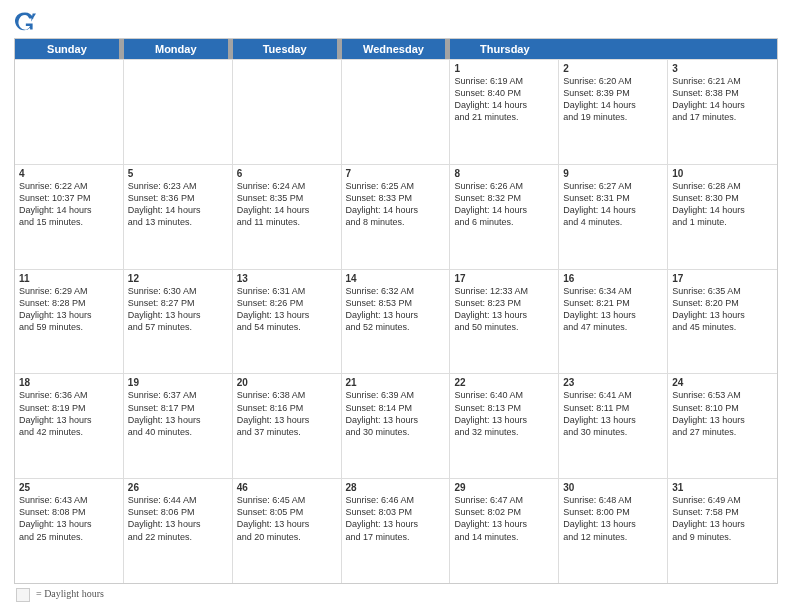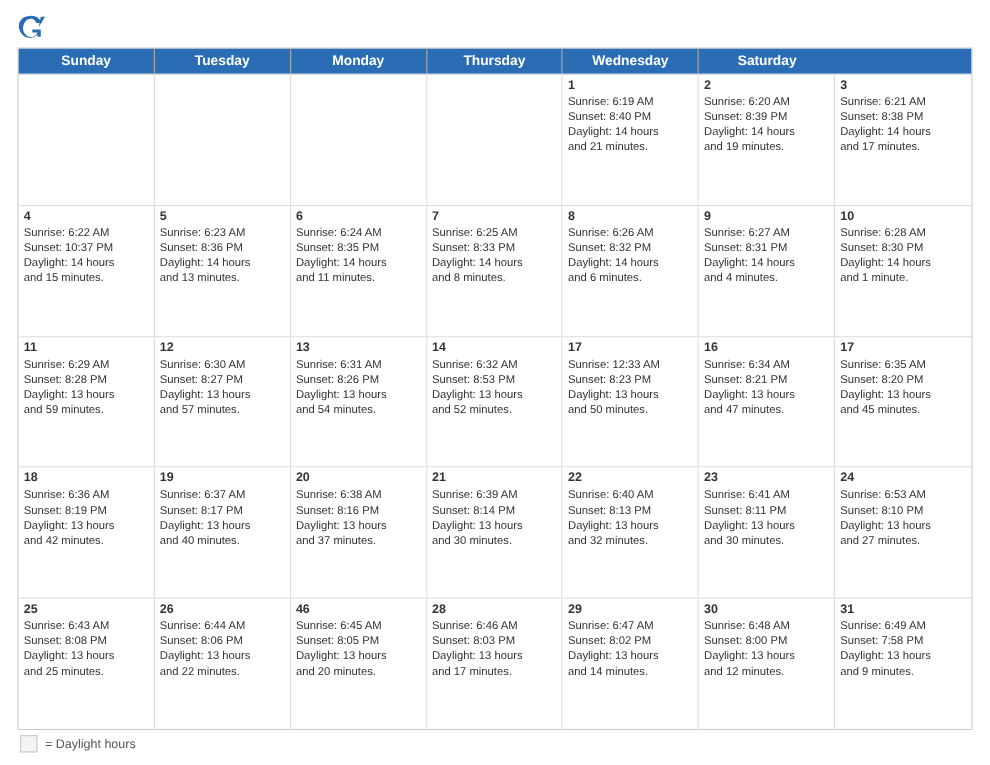--- a/index.html
+++ b/index.html
@@ -70,21 +70,21 @@
       display: grid;
       grid-template-columns: repeat(7, 1fr);
       background: #2a6db5;
     }
     .cal-header-cell {
       color: #fff;
       font-size: 11px;
       font-weight: bold;
       padding: 4px 4px;
       text-align: center;
-      border-right: 1px solid #a3a3a3;
+      border-right: 5px solid #a3a3a3;
     }
     .cal-header-cell:last-child { border-right: none; }
     .cal-body {
       flex: 1;
       display: flex;
       flex-direction: column;
     }
     .cal-row {
       display: grid;
       grid-template-columns: repeat(7, 1fr);
@@ -110,25 +110,25 @@
       display: block;
       margin-bottom: 1px;
     }
     .cell-text {
       font-size: 9px;
       color: #333;
       line-height: 1.35;
     }
     .legend {
       display: flex;
-      align-items: center;
       gap: 6px;
       padding: 4px 2px 2px 2px;
       font-size: 10px;
       color: #555;
+      font-family: Liberation Serif, serif;
     }
     .legend-box {
       width: 14px;
       height: 14px;
       background: #f5f5f5;
       border: 1px solid #ccc;
       display: inline-block;
     }
   </style>
 </head>
@@ -148,25 +148,24 @@
     </div>
     <div class="title-block">
       <div class="main-title"></div>
       <div class="subtitle"></div>
     </div>
   </div>
 
   <div class="calendar">
     <div class="cal-header">
     <div class="cal-header-cell">Sunday</div>
+        <div class="cal-header-cell">Monday</div>
         <div class="cal-header-cell">Tuesday</div>
-        <div class="cal-header-cell">Monday</div>
+        <div class="cal-header-cell">Wednesday</div>
         <div class="cal-header-cell">Thursday</div>
-        <div class="cal-header-cell">Wednesday</div>
-        <div class="cal-header-cell">Saturday</div>
       </div>
     <div class="cal-body">
     <div class="cal-row">
           <div class="cal-cell empty"></div>
           <div class="cal-cell empty"></div>
           <div class="cal-cell empty"></div>
           <div class="cal-cell empty"></div>
           <div class="cal-cell">
             <span class="day-num">1</span>
             <div class="cell-text">Sunrise: 6:19 AM</div>

